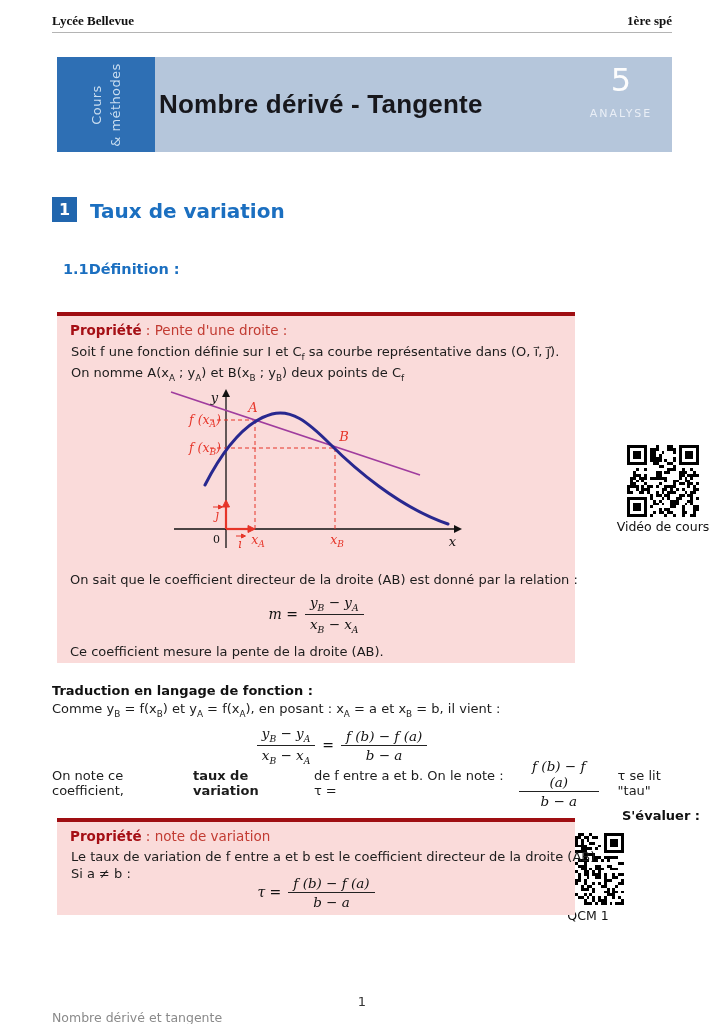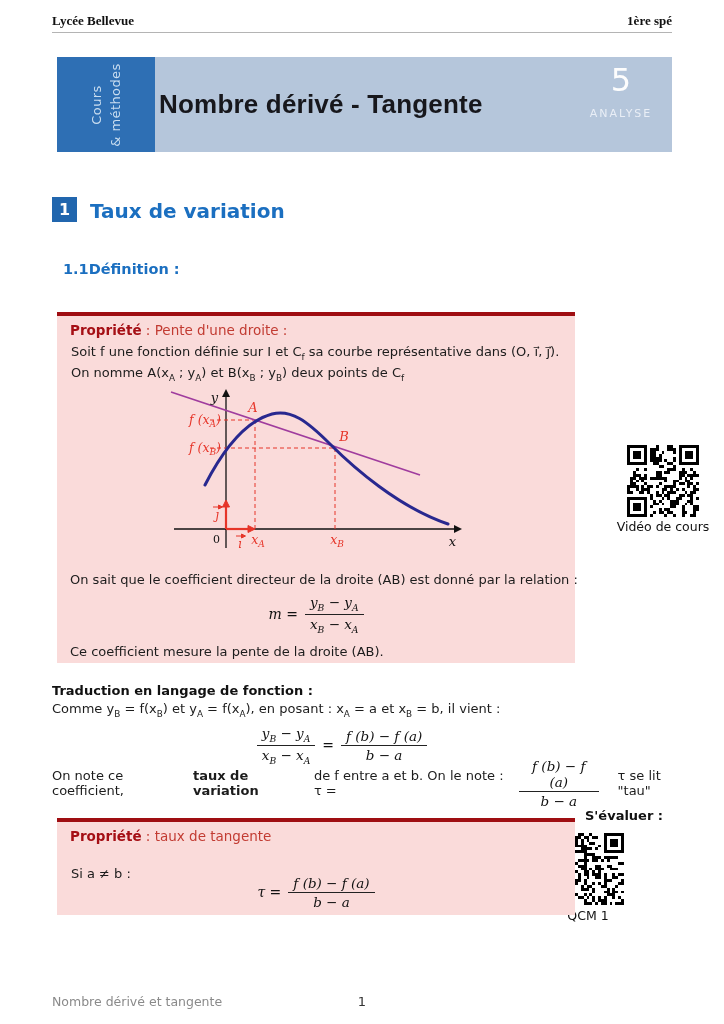--- a/index.html
+++ b/index.html
@@ -43,24 +43,24 @@
   .note-line{display:flex;align-items:center;gap:5px;font:13px "DejaVu Sans",sans-serif;color:#1c1c1c;}
   .note-line .tde{font-weight:bold;}
   .note-post{margin-left:14px;}
 
   .bold-lead{font:bold 13px "DejaVu Sans",sans-serif;color:#111;}
 
   
   .qr{background:#fff;}
   .qr svg{display:block;width:100%;height:100%;shape-rendering:crispEdges;}
   .qr-caption{font:12.5px "DejaVu Sans",sans-serif;color:#111;text-align:center;}
-  .eval-title{font:600 13px "DejaVu Sans",sans-serif;color:#111;}
-
-  
-  .footer-left{font:12.5px "DejaVu Sans",sans-serif;color:var(--footer-gray);}
+  .eval-title{font:600 13px "DejaVu Sans",sans-serif;color:#111;margin-left:37px;}
+
+  
+  .footer-left{font:12.5px "DejaVu Sans",sans-serif;color:var(--footer-gray);margin-top:16px;}
   .footer-page{font:13px "DejaVu Sans",sans-serif;color:#333;text-align:center;}
 
   
   .gtxt{font:italic 13px "DejaVu Serif",serif;}
 </style>
 </head>
 <body>
 
 <div class="page">
 
@@ -576,22 +576,23 @@
         <rect x="20" y="2" width="3" height="3"></rect>
         <rect x="0" y="18" width="7" height="7"></rect>
         <rect x="1" y="19" width="5" height="5" fill="#fff"></rect>
         <rect x="2" y="20" width="3" height="3"></rect>
       </svg>
   </div>
   <div class="abs qr-caption" style="left:540px;top:908px;width:96px;">QCM 1</div>
 
   <div class="abs prop-box" style="left:57px;top:818px;width:518px;height:93px;"></div>
   <div class="abs prop-head" style="left:70px;top:828px;">
-    <b>Propriété</b><span> : taux de tangente</span>
-  </div>
+    <b>Propriété</b><span> : note de variation</span>
+  </div>
+  <div class="abs body-line" style="left:71px;top:849px;">Le taux de variation de f entre a et b est le coefficient directeur de la droite (AB).</div>
   <div class="abs body-line" style="left:71px;top:866px;">Si a ≠ b :</div>
   <div class="abs math-row" style="left:57px;top:872px;width:518px;height:40px;">
     <span>τ =</span>
     <span class="frac">
       <span class="num">f (b) − f (a)</span>
       <span class="den">b − a</span>
     </span>
   </div>
 
   <div class="abs footer-left" style="left:52px;top:994px;">Nombre dérivé et tangente</div>

